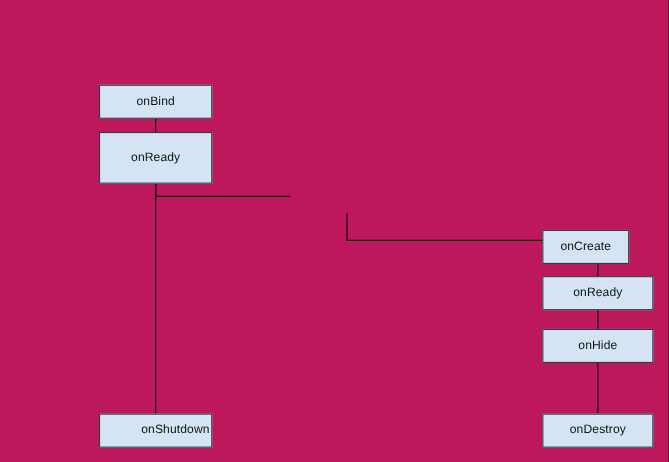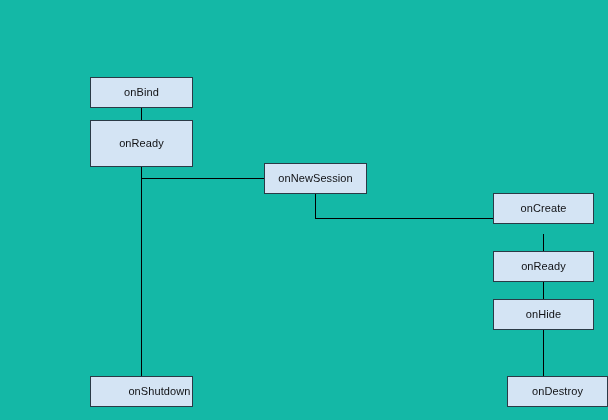--- a/index.html
+++ b/index.html
@@ -8,21 +8,21 @@
     padding: 0;
     background: #000000;
   }
   body {
     font-family: "Liberation Sans", sans-serif;
   }
   #canvas {
     position: relative;
     width: 608px;
     height: 420px;
-    background: #14b8a6;
+    background: #be185d;
     overflow: hidden;
   }
   .node {
     position: absolute;
     box-sizing: border-box;
     background: #d4e4f4;
     border: 1px solid #2b3a46;
     display: flex;
     align-items: center;
     justify-content: center;
@@ -66,37 +66,34 @@
   </div>
 
   <div class="node" style="left:90px; top:77px; width:103px; height:31px;">
     <span>onBind</span>
   </div>
 
   <div class="node" style="left:90px; top:120px; width:103px; height:47px;">
     <span>onReady</span>
   </div>
 
-  <div class="node" style="left:264px; top:163px; width:103px; height:31px;">
-    <span>onNewSession</span>
-  </div>
 
-  <div class="node" style="left:493px; top:193px; width:101px; height:31px;">
+  <div class="node" style="left:493px; top:209px; width:79px; height:31px;">
     <span>onCreate</span>
   </div>
 
   <div class="node" style="left:493px; top:251px; width:101px; height:31px;">
     <span>onReady</span>
   </div>
 
   <div class="node" style="left:493px; top:299px; width:101px; height:31px;">
     <span>onHide</span>
   </div>
 
   <div class="node" style="left:90px; top:376px; width:103px; height:31px;padding-left:36px;">
     <span>onShutdown</span>
   </div>
 
-  <div class="node" style="left:507px; top:376px; width:101px; height:31px;">
+  <div class="node" style="left:493px; top:376px; width:101px; height:31px;">
     <span>onDestroy</span>
   </div>
 
 </div>
 
 </body></html>

